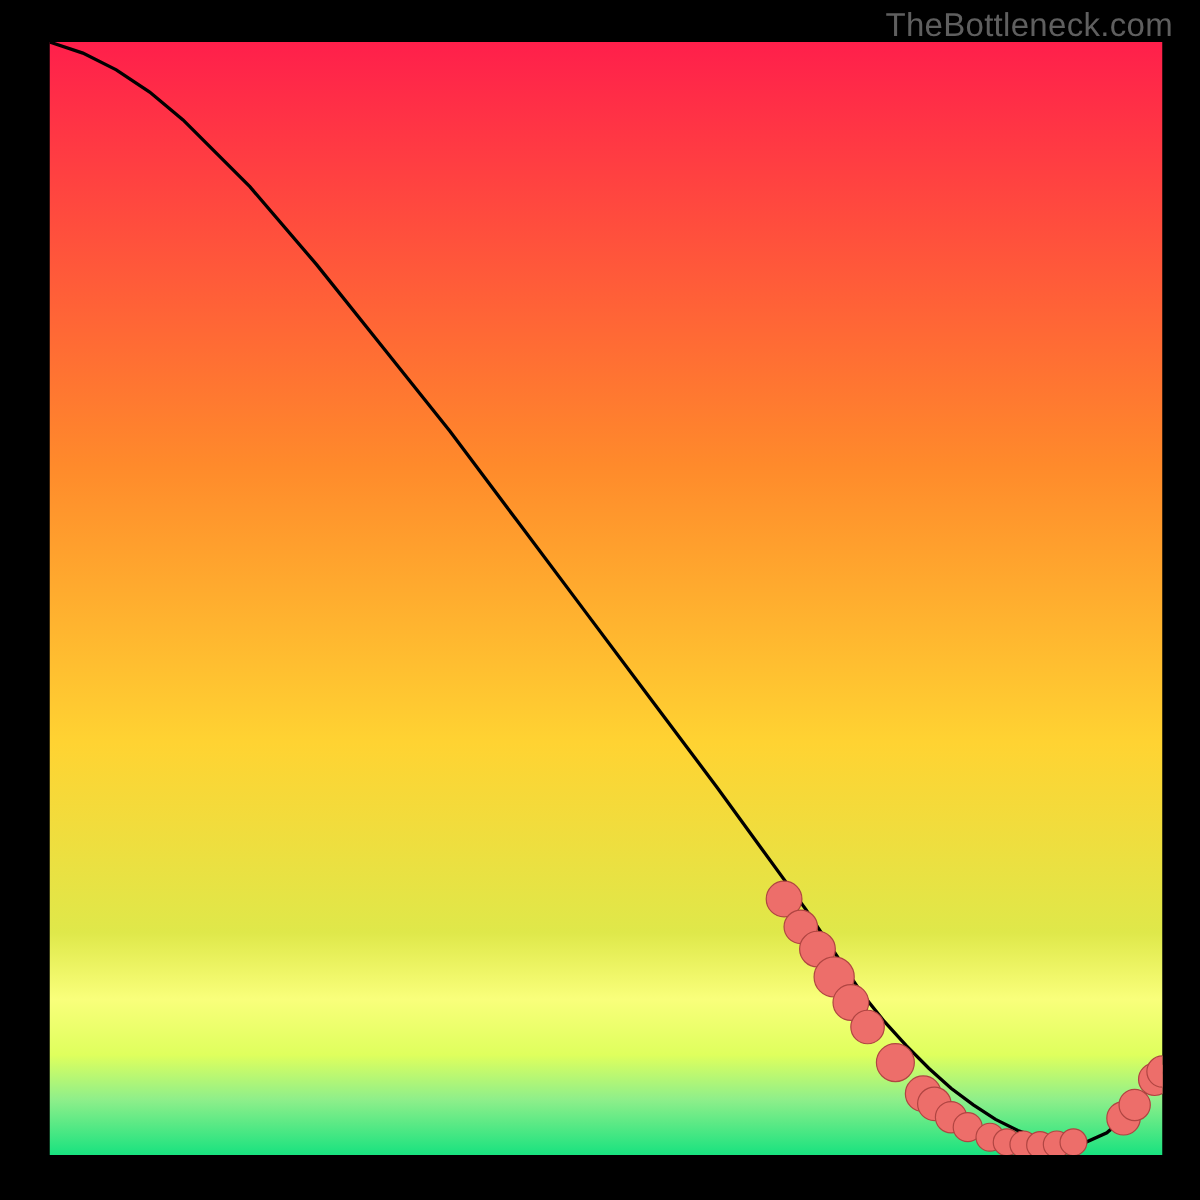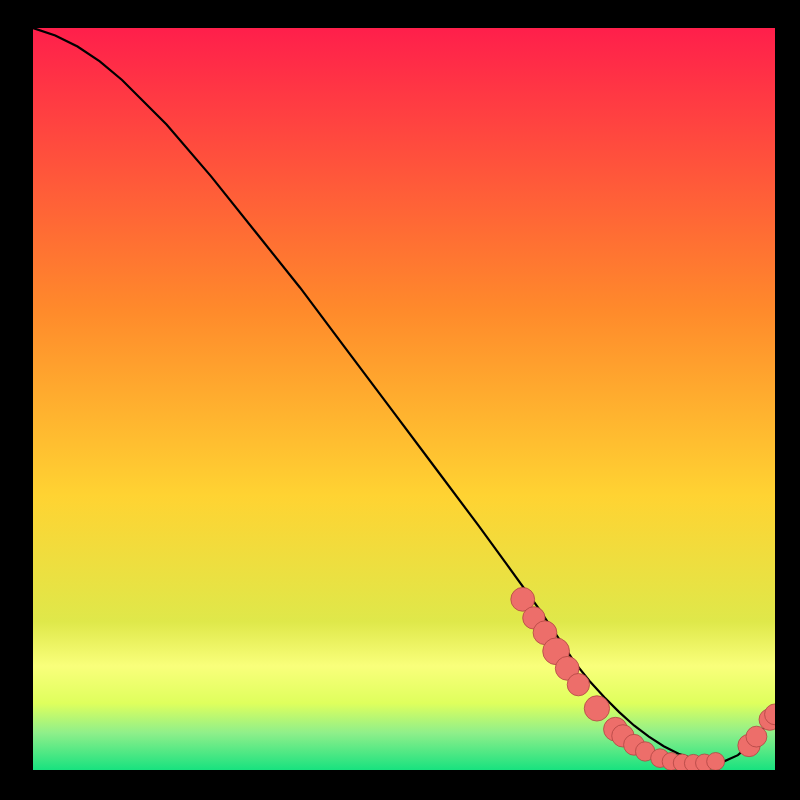--- a/index.html
+++ b/index.html
@@ -38,20 +38,21 @@
     display: block;
     width: 100%;
     height: 100%;
   }
 </style>
 </head>
 <body>
 
 <div class="outer">
 
+  <div class="watermark">TheBottleneck.com</div>
 
   <div class="plot-area">
     <svg id="chart-svg" viewBox="0 0 742 742" preserveAspectRatio="none">
       <defs>
         <linearGradient id="bggrad" x1="0" y1="0" x2="0" y2="1">
           <stop id="g0" offset="0%" stop-color="#ff1f4b"></stop>
           <stop id="g1" offset="38%" stop-color="#ff8a2b"></stop>
           <stop id="g2" offset="63%" stop-color="#ffd332"></stop>
           <stop id="g3" offset="80%" stop-color="#dfe84a"></stop>
           <stop id="g4" offset="86%" stop-color="#f9ff7b"></stop>

